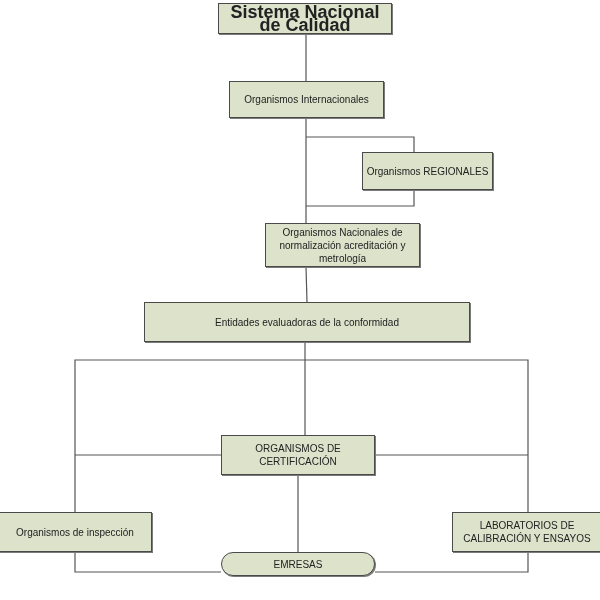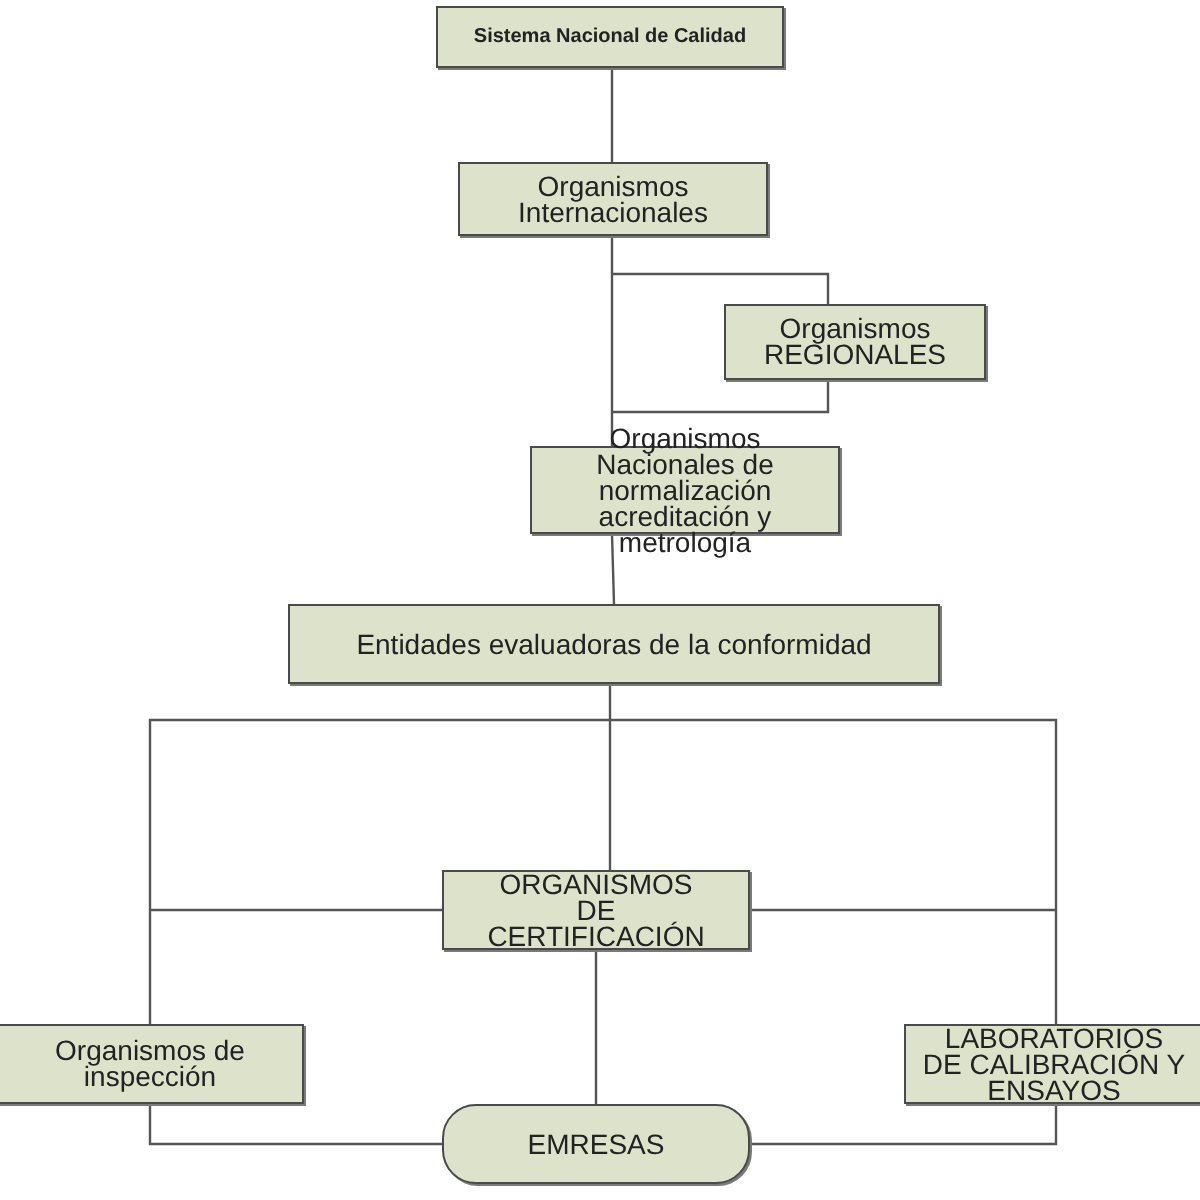--- a/index.html
+++ b/index.html
@@ -2,32 +2,32 @@
 <html><head>
 <meta charset="utf-8">
 <style>
   html, body { margin:0; padding:0; background:#ffffff; }
   body { width:600px; height:600px; position:relative; overflow:hidden;
          font-family:"Liberation Sans", sans-serif; }
   svg.lines { position:absolute; left:0; top:0; width:600px; height:600px; }
   .box { position:absolute; box-sizing:border-box; background:#dde2cb;
          border:1px solid #4a4a4a; box-shadow:1px 1px 0 #7a7a7a;
          display:flex; align-items:center; justify-content:center;
-         text-align:center; color:#222; font-size:14px; line-height:13px; }
+         text-align:center; color:#222; font-size:10px; line-height:13px; }
   .box span { display:block; }
-  .title { font-weight:bold; font-size:10px; }
+  .title { font-weight:bold; font-size:18px; }
   #b-sistema { left:218px; top:3px; width:174px; height:31px; }
   #b-int { left:229px; top:81px; width:155px; height:37px; }
   #b-reg { left:338px; top:152px; width:131px; height:38px;margin-left:24px; }
   #b-nac { left:229px; top:223px; width:155px; height:44px; padding:0 6px;margin-left:36px; }
   #b-ent { left:144px; top:302px; width:326px; height:40px;text-align:center; }
   #b-cert { left:221px; top:435px; width:154px; height:40px;justify-content:center; }
   #b-insp { left:-2px; top:512px; width:154px; height:40px; }
   #b-lab { left:452px; top:512px; width:150px; height:40px; }
-  #b-emp { left:221px; top:552px; width:154px; height:40px;border-radius:17px; }
+  #b-emp { left:221px; top:552px; width:154px; height:24px;border-radius:17px; }
 </style>
 </head>
 <body>
 
 <svg class="lines" viewBox="0 0 600 600">
   <g stroke="#555555" stroke-width="1.2" fill="none">
     <line x1="306" y1="34" x2="306" y2="81"></line>
     <line x1="306" y1="118" x2="306" y2="223"></line>
     <polyline points="306,137 414,137 414,152"></polyline>
     <polyline points="414,190 414,206 306,206"></polyline>

